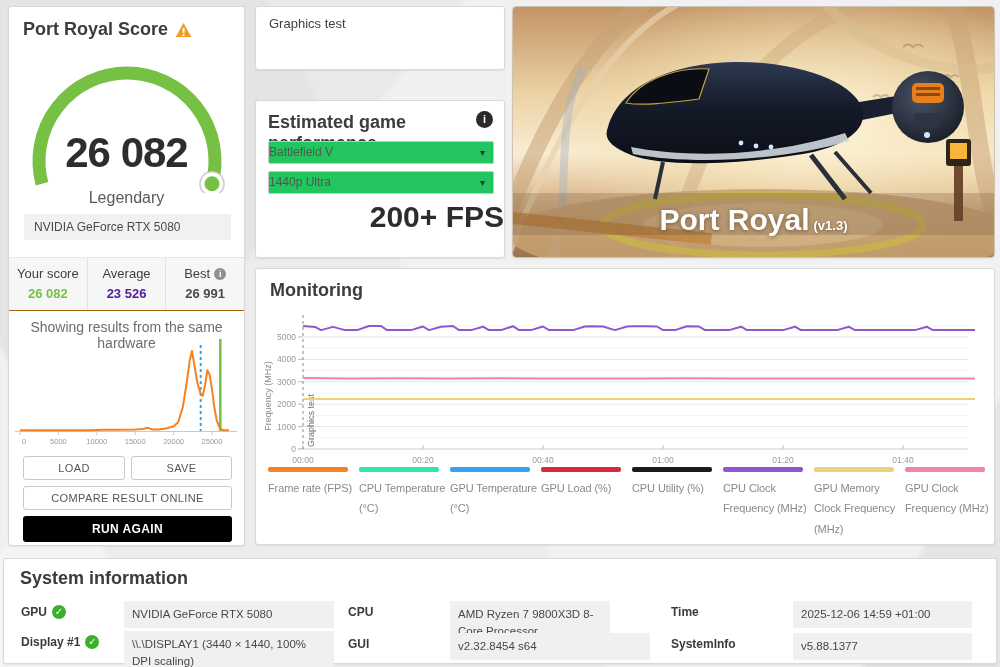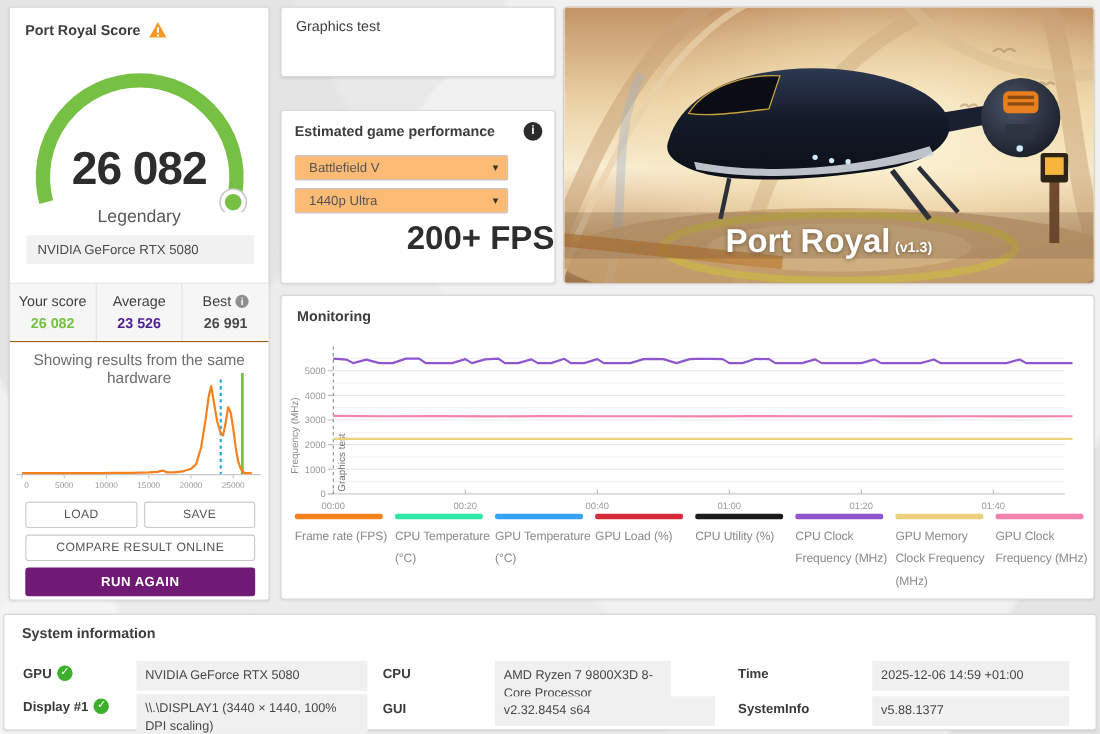--- a/index.html
+++ b/index.html
@@ -10,21 +10,21 @@
     background-image:
       linear-gradient(63deg, rgba(255,255,255,.45) 0 12%, rgba(255,255,255,0) 12.5%),
       linear-gradient(-63deg, rgba(219,219,219,.55) 0 10%, rgba(219,219,219,0) 10.5%),
       linear-gradient(63deg, rgba(0,0,0,.018) 30% 45%, rgba(0,0,0,0) 45.5%),
       linear-gradient(-50deg, rgba(255,255,255,.35) 55% 70%, rgba(255,255,255,0) 70.5%);
   }
   .card{
     position:absolute;background:#fff;border:1px solid #d9d9d9;border-radius:3px;
     box-shadow:0 1px 2px rgba(0,0,0,.07);box-sizing:border-box;
   }
-  .card-title{font-size:13px;font-weight:bold;color:#3c3c3c;}
+  .card-title{font-size:18px;font-weight:bold;color:#3c3c3c;}
   
   #score-card{left:8px;top:6px;width:237px;height:540px;}
   #score-title-row{position:absolute;left:14px;top:12px;display:flex;align-items:center;gap:7px;}
   #gauge-wrap{position:absolute;left:12px;top:36px;width:212px;height:150px;}
   #score-value{position:absolute;left:0;top:122px;width:100%;text-align:center;
     font-size:42px;font-weight:bold;color:#2d2d2d;letter-spacing:-1px;}
   #score-grade{position:absolute;left:0;top:182px;width:100%;text-align:center;font-size:16px;color:#595959;}
   #gpu-box{position:absolute;left:15px;top:207px;width:207px;height:26px;background:#f1f1f1;
     font-size:12px;color:#4a4a4a;line-height:26px;padding-left:10px;box-sizing:border-box;}
   #compare-strip{position:absolute;left:0;top:250px;width:100%;height:52px;background:#f6f6f6;
@@ -35,34 +35,34 @@
   .cmp-value{font-size:13px;font-weight:bold;margin-top:5px;color:#3f3f3f;}
   .val-green{color:#76c043;} .val-blue{color:#4c1d95;} .val-dark{color:#4a4a4a;}
   #hist-caption{position:absolute;left:0;top:312px;width:100%;text-align:center;font-size:14px;color:#6d6d6d;}
   #hist-svg{position:absolute;left:0;top:326px;}
   .btn{position:absolute;background:#fff;border:1px solid #c9c9c9;border-radius:3px;
     font-size:11px;color:#555;text-align:center;line-height:23px;height:24px;box-sizing:border-box;
     letter-spacing:.4px;cursor:pointer;font-family:inherit;padding:0;}
   #btn-load{left:14px;top:449px;width:102px;}
   #btn-save{left:122px;top:449px;width:101px;}
   #btn-compare{left:14px;top:479px;width:209px;}
-  #btn-run{left:14px;top:509px;width:209px;height:26px;background:#701a75;border:none;color:#fff;
+  #btn-run{left:14px;top:509px;width:209px;height:26px;background:#000000;border:none;color:#fff;
     font-weight:bold;font-size:12px;line-height:26px;border-radius:3px;}
   
   #gt-card{left:255px;top:6px;width:250px;height:64px;}
   #gt-label{position:absolute;left:13px;top:9px;font-size:13px;color:#3f3f3f;}
   #gt-value{position:absolute;left:0;top:25px;width:100%;text-align:center;font-size:30px;font-weight:bold;color:#2d2d2d;}
   
   #egp-card{left:255px;top:100px;width:250px;height:158px;}
   #egp-title{position:absolute;left:12px;top:11px;}
   .info-icon{width:17px;height:17px;border-radius:50%;background:#2b2b2b;color:#fff;
     font-size:11px;font-weight:bold;text-align:center;line-height:17px;display:inline-block;cursor:pointer;}
   #egp-info{position:absolute;right:11px;top:10px;}
-  .dropdown{position:absolute;left:12px;width:194px;height:23px;border:1px solid #c6c6c6;border-radius:2px;
-    background:#fdba74;box-sizing:border-box;font-size:12px;color:#555;line-height:21px;padding-left:12px;cursor:pointer;}
+  .dropdown{position:absolute;left:12px;width:226px;height:23px;border:1px solid #c6c6c6;border-radius:2px;
+    background:#22c55e;box-sizing:border-box;font-size:12px;color:#555;line-height:21px;padding-left:0;cursor:pointer;}
   .dd-caret{position:absolute;right:8px;top:0;color:#333;font-size:10px;}
   #dd-game{top:40px;} #dd-preset{top:70px;}
   #egp-fps{position:absolute;left:0;top:99px;width:100%;text-align:right;font-size:30px;font-weight:bold;color:#2d2d2d;}
   
   #hero-card{left:512px;top:6px;width:483px;height:252px;overflow:hidden;border-radius:4px;border:1px solid #cfc4b4;}
   #hero-title-wrap{position:absolute;left:0;top:196px;width:100%;text-align:center;z-index:3;}
   #hero-title{font-size:30px;font-weight:bold;color:#fff;text-shadow:0 1px 4px rgba(60,40,20,.55);}
   #hero-version{font-size:13px;font-weight:bold;color:#fff;margin-left:4px;text-shadow:0 1px 3px rgba(60,40,20,.55);text-align:center;}
   
   #mon-card{left:255px;top:268px;width:740px;height:277px;}

